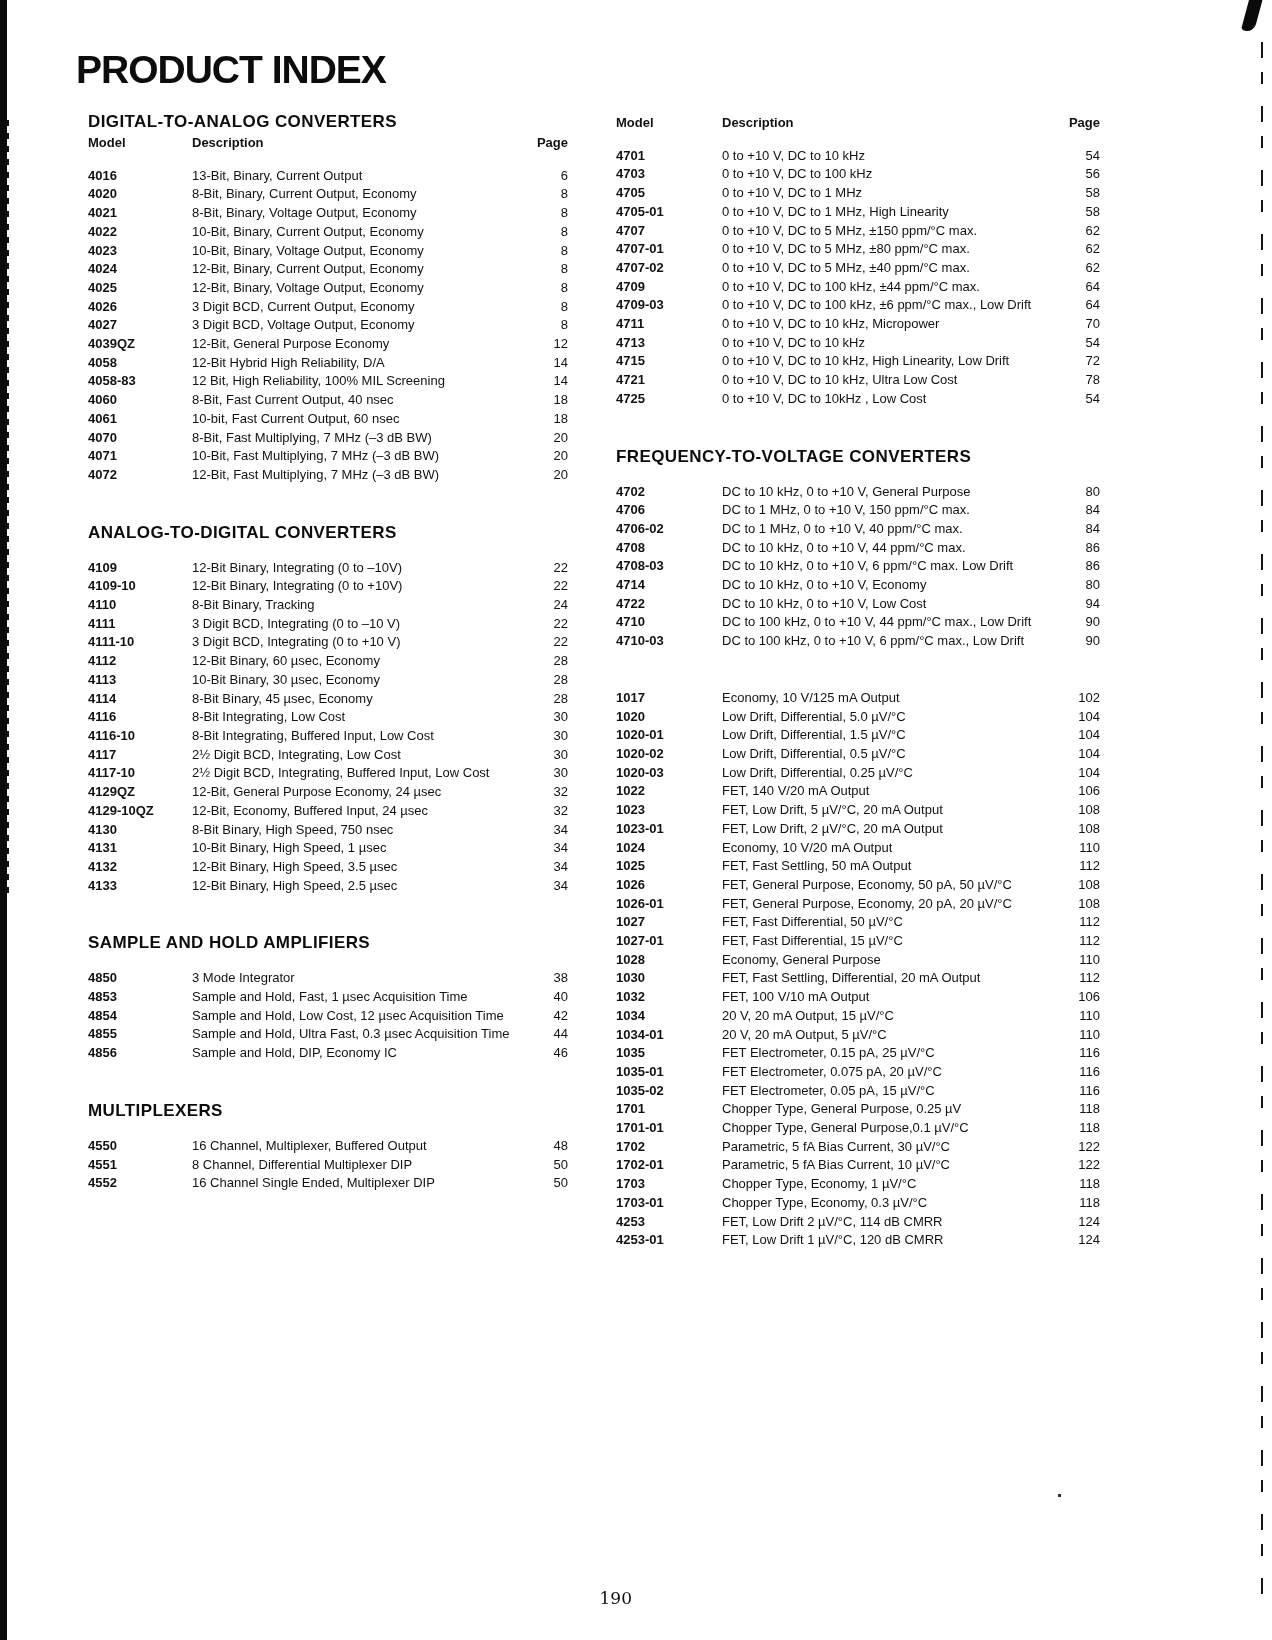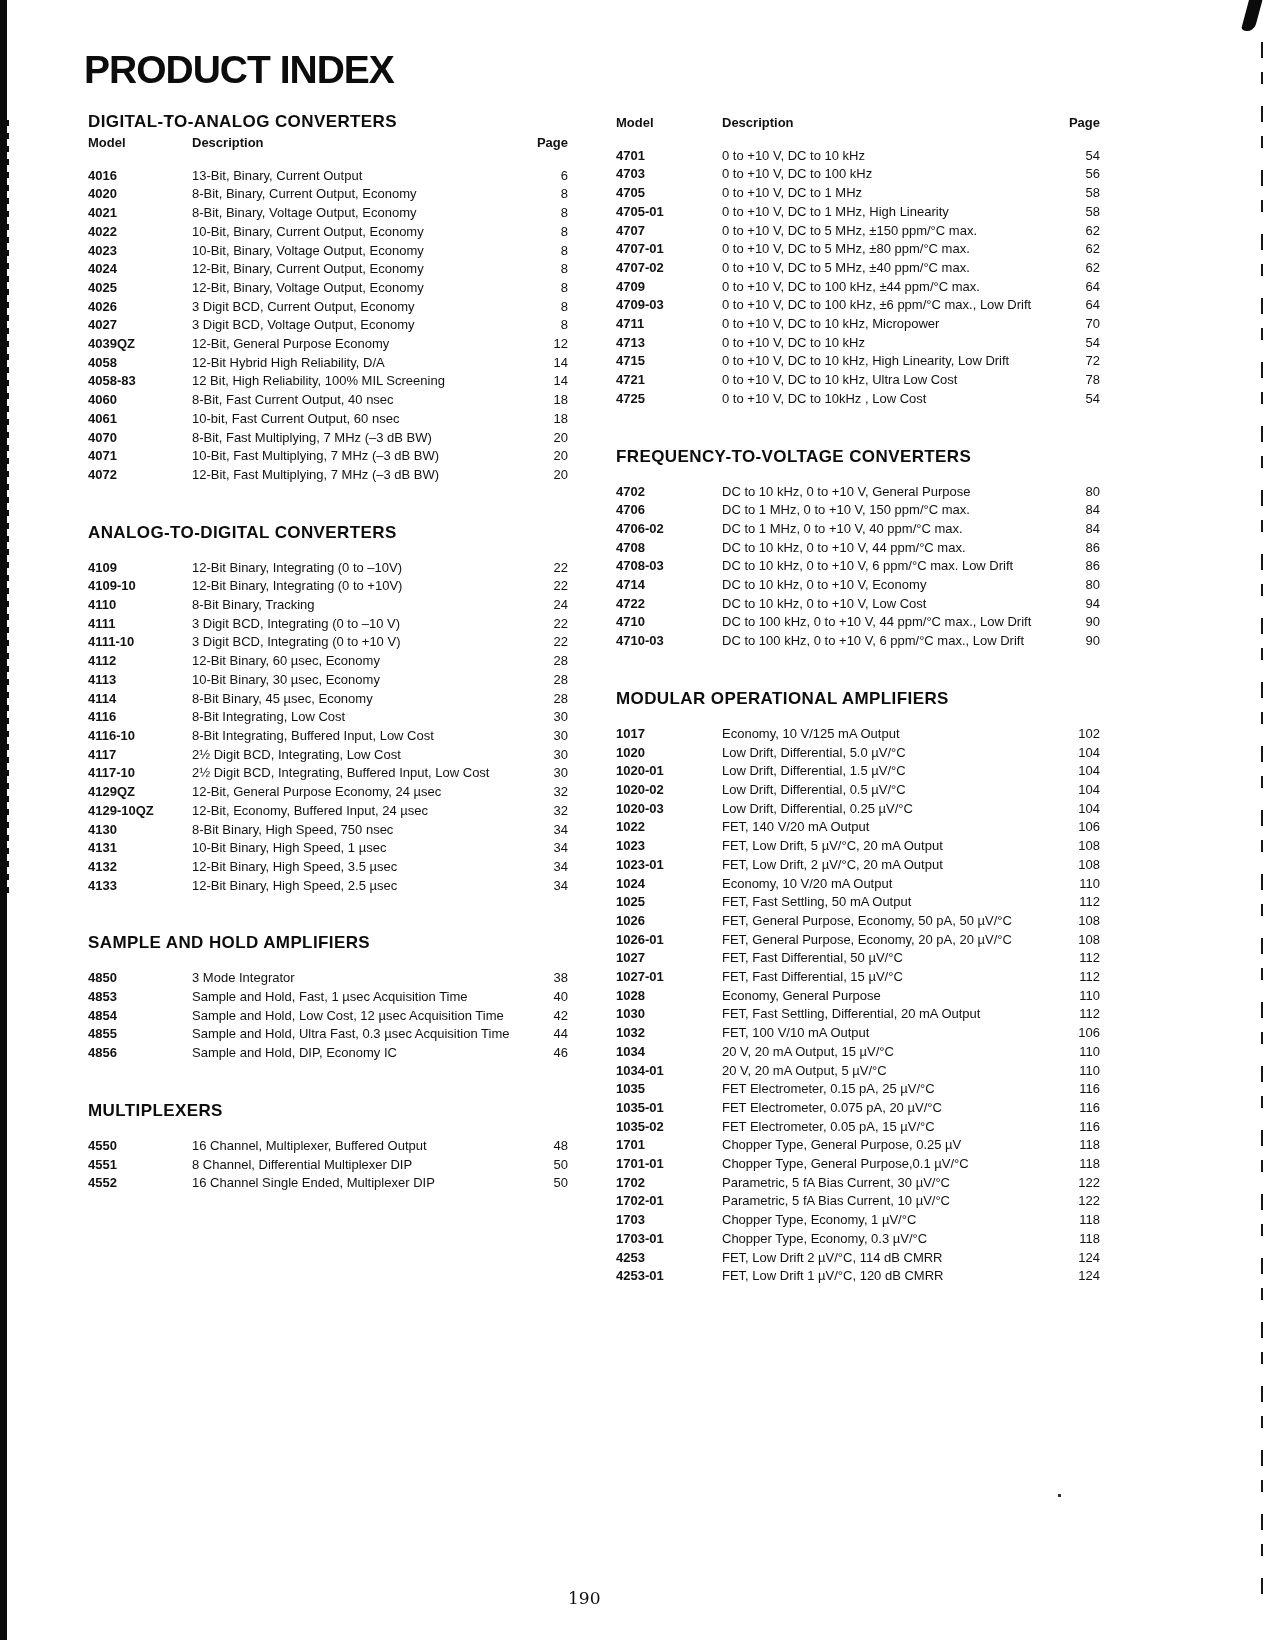--- a/index.html
+++ b/index.html
@@ -17,21 +17,21 @@
   .scan-bar-left::after { content:""; position:absolute; left:7px; top:120px; width:2px; height:780px;
     background: repeating-linear-gradient(180deg,#111 0 6px, transparent 6px 13px); }
   .scan-blob-topright { position: absolute; left: 1246px; top: -8px; width: 13px; height: 40px;
     background: #0b0b0b; transform: rotate(15deg); border-radius: 2px 7px 9px 3px; }
   .scan-line-right { position: absolute; left: 1261px; top: 42px; width: 2px; height: 1556px;
     background: repeating-linear-gradient(180deg,#161616 0 16px, transparent 16px 30px, #161616 30px 42px, transparent 42px 64px); }
   .scan-speck-1 { position: absolute; left: 168px; top: 116px; width: 3px; height: 3px; background:#222; }
   .scan-speck-2 { position: absolute; left: 1058px; top: 1494px; width: 3px; height: 3px; background:#333; }
 
   .page-title {
-    position: absolute; left: 84px; top: 48px; margin: 0;
+    position: absolute; left: 76px; top: 48px; margin: 0;
     font-size: 39px; font-weight: bold; letter-spacing: -1px; color: #0c0c0c;
   }
 
   .col { position: absolute; top: 112px; }
   .col-left { left: 88px; width: 480px; }
   .col-right { left: 616px; width: 484px; }
 
   .index-section { margin-top: 38px; }
   .index-section:first-child { margin-top: 0; }
 
@@ -45,21 +45,21 @@
   .no-headers .rows { margin-top: 16px; }
 
   .row { display: flex; line-height: 18.7px; font-size: 13px; }
   .cell { white-space: nowrap; }
   .cell.model { width: 104px; flex: none; font-weight: bold; }
   .col-right .cell.model { width: 106px; }
   .cell.desc { flex: 1; overflow: hidden; }
   .cell.pagecol { flex: none; text-align: right; min-width: 30px; }
 
   .page-number {
-    position: absolute; left: 568px; top: 1588px; width: 64px; text-align: left;
+    position: absolute; left: 568px; top: 1588px; width: 64px; text-align: right;
     font-family: "DejaVu Serif", serif; font-size: 17px; color: #101010;
   }
 </style>
 </head>
 <body>
 
 <div class="scan-bar-left"></div>
 <div class="scan-blob-topright"></div>
 <div class="scan-line-right"></div>
 <div class="scan-speck-1"></div>
@@ -433,21 +433,20 @@
           <span class="cell pagecol">90</span>
         </div>
         <div class="row">
           <span class="cell model">4710-03</span>
           <span class="cell desc">DC to 100 kHz, 0 to +10 V, 6 ppm/°C max., Low Drift</span>
           <span class="cell pagecol">90</span>
         </div>
       </div>
     </section>
     <section class="index-section no-headers">
-      <h2 class="section-heading">MODULAR OPERATIONAL AMPLIFIERS</h2>
       <div class="rows">
         <div class="row">
           <span class="cell model">1017</span>
           <span class="cell desc">Economy, 10 V/125 mA Output</span>
           <span class="cell pagecol">102</span>
         </div>
         <div class="row">
           <span class="cell model">1020</span>
           <span class="cell desc">Low Drift, Differential, 5.0 µV/°C</span>
           <span class="cell pagecol">104</span>

